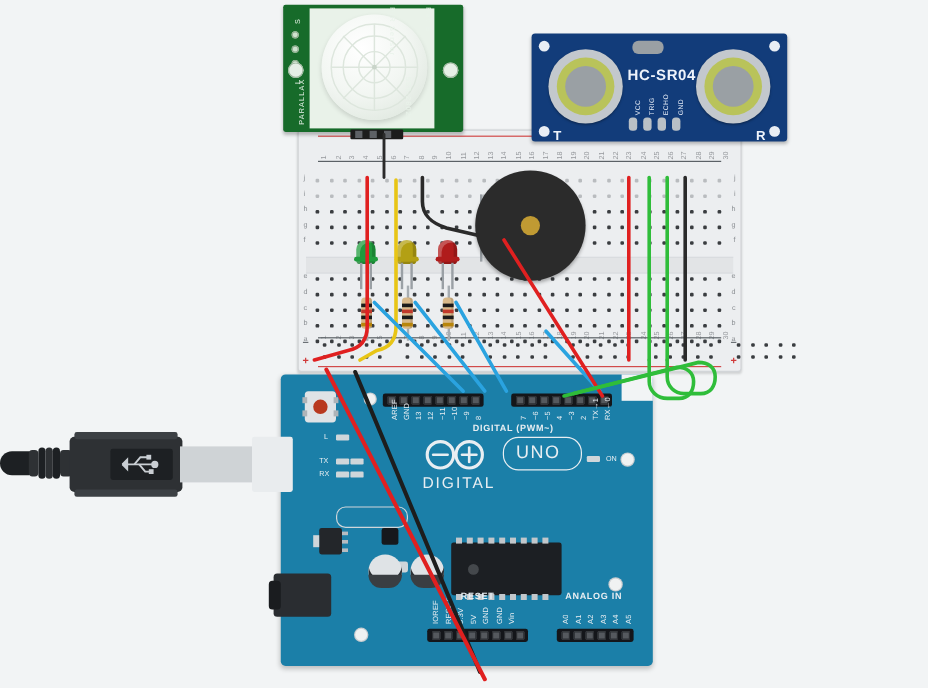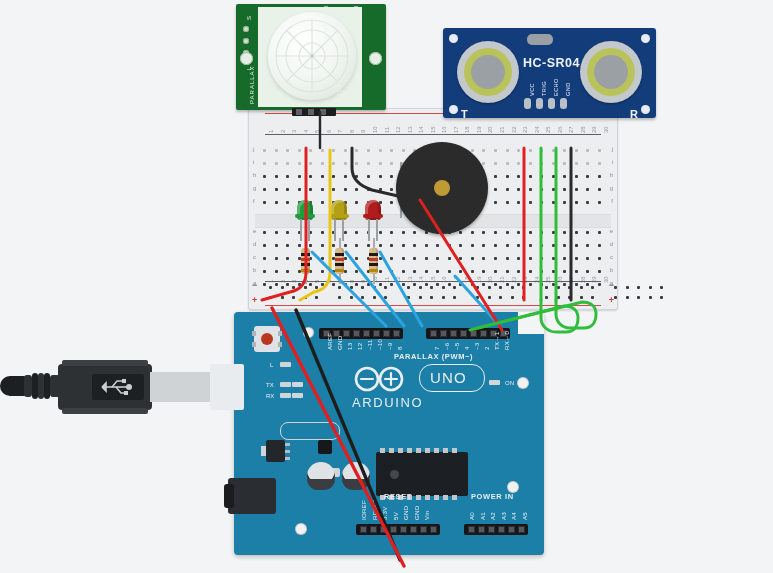--- a/index.html
+++ b/index.html
@@ -660,21 +660,21 @@
         <div class="pinlab" style="left: 162px; top: 38px;">8</div>
         <div class="pinlab" style="left: 199px; top: 38px;">7</div>
         <div class="pinlab" style="left: 209px; top: 38px;">~6</div>
         <div class="pinlab" style="left: 219px; top: 38px;">~5</div>
         <div class="pinlab" style="left: 229px; top: 38px;">4</div>
         <div class="pinlab" style="left: 239px; top: 38px;">~3</div>
         <div class="pinlab" style="left: 249px; top: 38px;">2</div>
         <div class="pinlab" style="left: 259px; top: 38px;">TX→1</div>
         <div class="pinlab" style="left: 269px; top: 38px;">RX←0</div>
       </div>
-    <div class="sectlab" style="left:160px;top:40px;">PARALLAX (PWM~)</div>
+    <div class="sectlab" style="left:160px;top:40px;">DIGITAL (PWM~)</div>
 
     <div class="ledlab" style="left:36px;top:50px;">L</div>
     <div class="smd-led" style="left:46px;top:50px;"></div>
     <div class="ledlab" style="left:32px;top:70px;">TX</div>
     <div class="smd-led" style="left:46px;top:70px;"></div>
     <div class="smd-led" style="left:58px;top:70px;"></div>
     <div class="ledlab" style="left:32px;top:81px;">RX</div>
     <div class="smd-led" style="left:46px;top:81px;"></div>
     <div class="smd-led" style="left:58px;top:81px;"></div>
 
@@ -685,21 +685,21 @@
       <g fill="none" stroke="#e8eef2" stroke-width="2.6">
         <circle cx="15" cy="15" r="11"></circle>
           <circle cx="39" cy="15" r="11"></circle>
       </g>
       <g stroke="#e8eef2" stroke-width="2.2" stroke-linecap="round">
         <line x1="9" y1="15" x2="21" y2="15"></line>
         <line x1="33" y1="15" x2="45" y2="15"></line>
         <line x1="39" y1="9" x2="39" y2="21"></line>
       </g>
     </svg>
-    <div class="sectlab" style="left:118px;top:83px;font-size:13px;letter-spacing:1.6px;font-weight:normal;">ARDUINO</div>
+    <div class="sectlab" style="left:118px;top:83px;font-size:13px;letter-spacing:1.6px;font-weight:normal;">DIGITAL</div>
     <div class="abs" style="left:185px;top:52px;width:64px;height:26px;border:1.6px solid #e8eef2;border-radius:13px;"></div>
     <div class="sectlab" style="left:196px;top:57px;font-size:15px;letter-spacing:1.2px;font-weight:normal;">UNO</div>
 
     <div class="abs" style="left:46px;top:110px;width:58px;height:16px;border:1.6px solid #cfd6da;border-radius:8px;"></div>
     <div class="chip" style="left:84px;top:128px;width:14px;height:14px;"></div>
     <div class="chip" style="left:92px;top:156px;width:14px;height:9px;background:#cfd6da;"></div>
     <div class="abs" style="left:32px;top:128px;width:19px;height:22px;background:#23262a;border-radius:2px;">
       <div style="position:absolute;right:-5px;top:3px;width:5px;height:3px;background:#b6bcc1;"></div>
       <div style="position:absolute;right:-5px;top:10px;width:5px;height:3px;background:#b6bcc1;"></div>
       <div style="position:absolute;right:-5px;top:17px;width:5px;height:3px;background:#b6bcc1;"></div>
@@ -769,21 +769,21 @@
       </div>
     <div id="ana-labels">
         <div class="pinlab" style="left: 234px; top: 208px;">A0</div>
         <div class="pinlab" style="left: 244.5px; top: 208px;">A1</div>
         <div class="pinlab" style="left: 255px; top: 208px;">A2</div>
         <div class="pinlab" style="left: 265.5px; top: 208px;">A3</div>
         <div class="pinlab" style="left: 276px; top: 208px;">A4</div>
         <div class="pinlab" style="left: 286.5px; top: 208px;">A5</div>
       </div>
     <div class="sectlab" style="left:150px;top:180px;">RESET</div>
-    <div class="sectlab" style="left:237px;top:180px;">POWER IN</div>
+    <div class="sectlab" style="left:237px;top:180px;">ANALOG IN</div>
   </div>
 
   <div class="abs" style="left:0px;top:358px;width:244px;height:58px;">
     <div style="position:absolute;left:0px;top:18px;width:26px;height:20px;background:#1d2023;border-radius:10px 2px 2px 10px;"></div>
     <div style="position:absolute;left:24px;top:17px;width:8px;height:22px;background:#2e3134;border-radius:3px;"></div>
     <div style="position:absolute;left:32px;top:15px;width:6px;height:26px;background:#1d2023;border-radius:3px;"></div>
     <div style="position:absolute;left:38px;top:15px;width:6px;height:26px;background:#2e3134;border-radius:3px;"></div>
     <div style="position:absolute;left:44px;top:15px;width:6px;height:26px;background:#1d2023;border-radius:3px;"></div>
     <div style="position:absolute;left:50px;top:17px;width:10px;height:22px;background:#2e3134;border-radius:3px;"></div>
     <div style="position:absolute;left:58px;top:6px;width:94px;height:46px;background:#2e3134;border-radius:4px;"></div>

